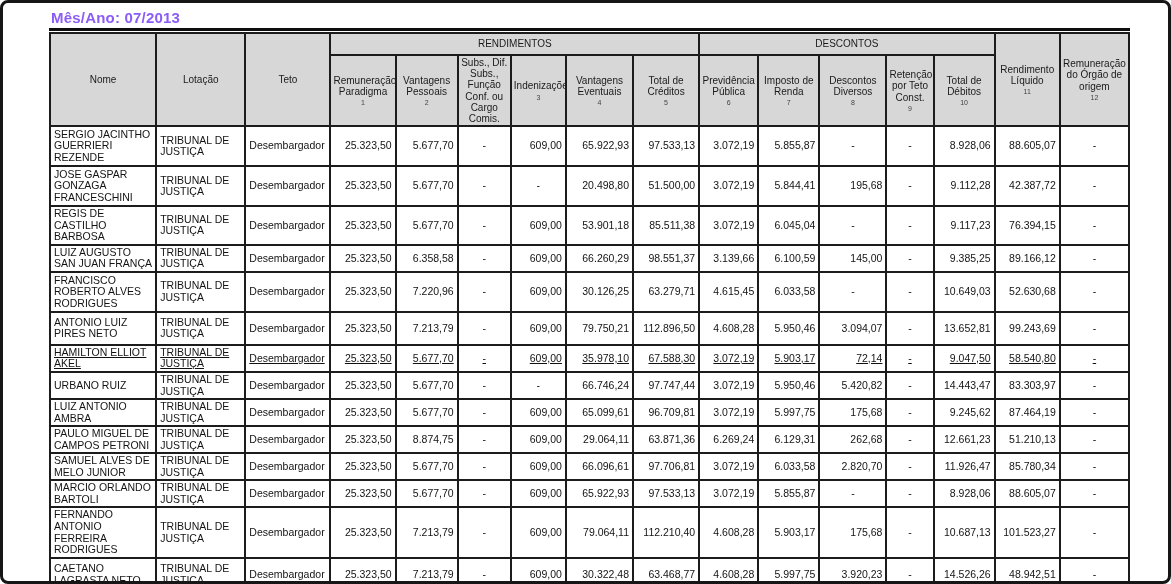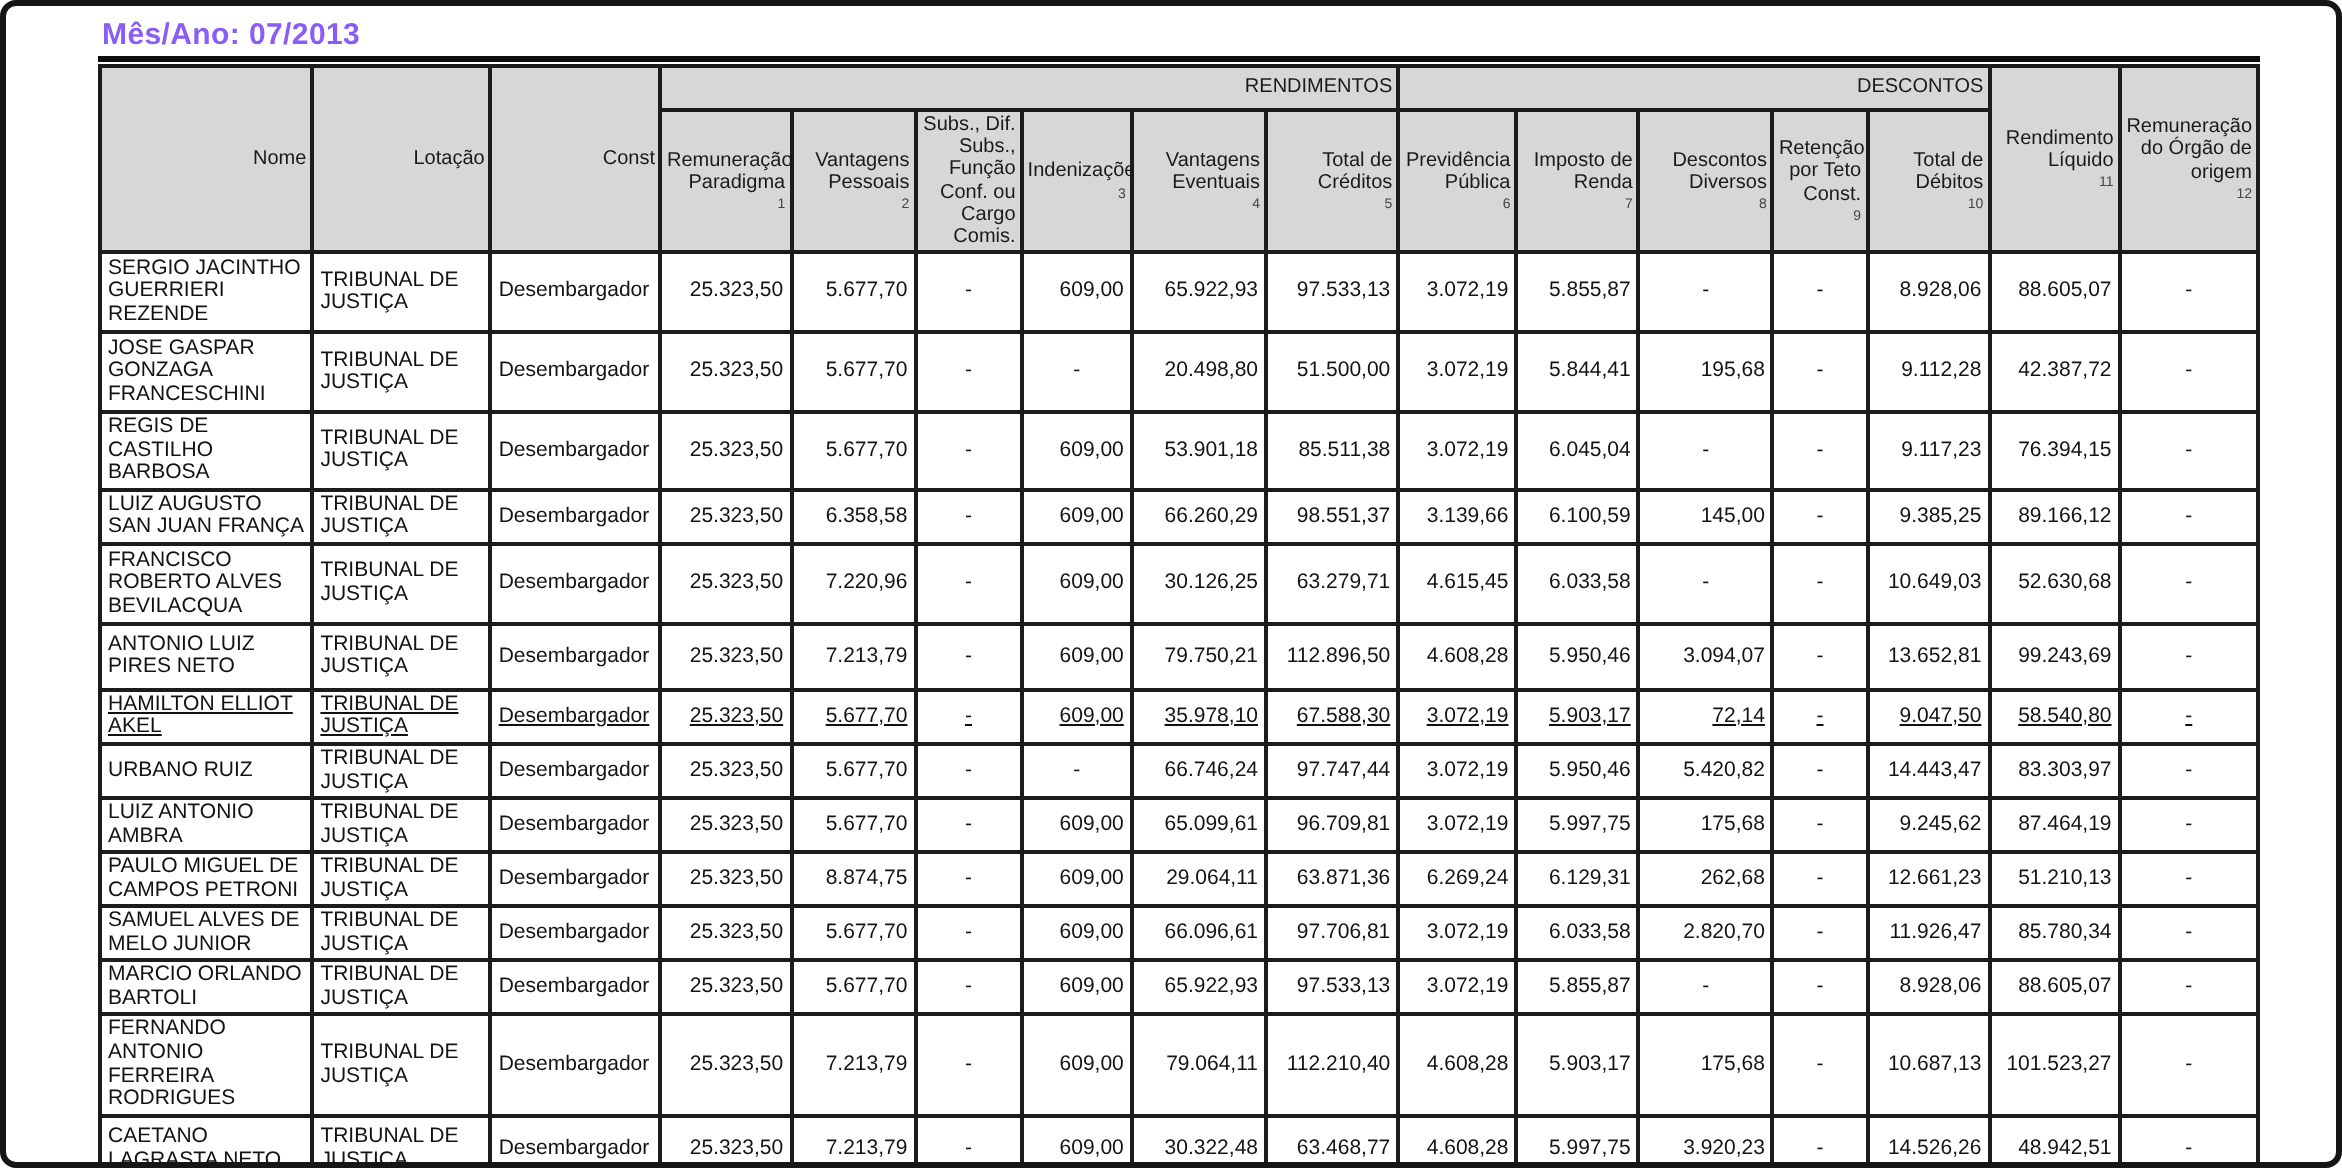--- a/index.html
+++ b/index.html
@@ -35,21 +35,21 @@
   }
   table.remu th, table.remu td {
     border: 2px solid #1c1c1c;
     overflow: hidden;
   }
   table.remu th {
     background: #d7d7d7;
     font-weight: normal;
     font-size: 10px;
     line-height: 1.12;
-    text-align: right;
+    text-align: center;
     vertical-align: middle;
     padding: 1px 2px;
     color: #1a1a1a;
   }
   thead tr.group-row { height: 22px; }
   thead tr.label-row { height: 62px; }
   th .sub { font-size: 7px; color: #444; margin-top: 2px; line-height: 1; }
 
   table.remu td {
     font-size: 10.5px;
@@ -109,21 +109,21 @@
       </colgroup>
       <thead>
         <tr class="group-row">
           <th rowspan="2">
               <div>Nome</div>
             </th>
           <th rowspan="2">
               <div>Lotação</div>
             </th>
           <th rowspan="2">
-              <div>Const</div>
+              <div>Teto</div>
             </th>
           <th colspan="6">RENDIMENTOS</th>
           <th colspan="5">DESCONTOS</th>
           <th rowspan="2">
             <div>Rendimento Líquido</div>
               <div class="sub">11</div>
           </th>
           <th rowspan="2">
             <div>Remuneração do Órgão de origem</div>
               <div class="sub">12</div>
@@ -242,21 +242,21 @@
             <td class="num">98.551,37</td>
             <td class="num">3.139,66</td>
             <td class="num">6.100,59</td>
             <td class="num">145,00</td>
             <td class="num dash">-</td>
             <td class="num">9.385,25</td>
             <td class="num">89.166,12</td>
             <td class="num dash">-</td>
           </tr>
           <tr>
-            <td class="text">FRANCISCO ROBERTO ALVES BEVILACQUA</td>
+            <td class="text">FRANCISCO ROBERTO ALVES RODRIGUES</td>
             <td class="text">TRIBUNAL DE JUSTIÇA</td>
             <td class="text">Desembargador</td>
             <td class="num">25.323,50</td>
             <td class="num">7.220,96</td>
             <td class="num dash">-</td>
             <td class="num">609,00</td>
             <td class="num">30.126,25</td>
             <td class="num">63.279,71</td>
             <td class="num">4.615,45</td>
             <td class="num">6.033,58</td>

